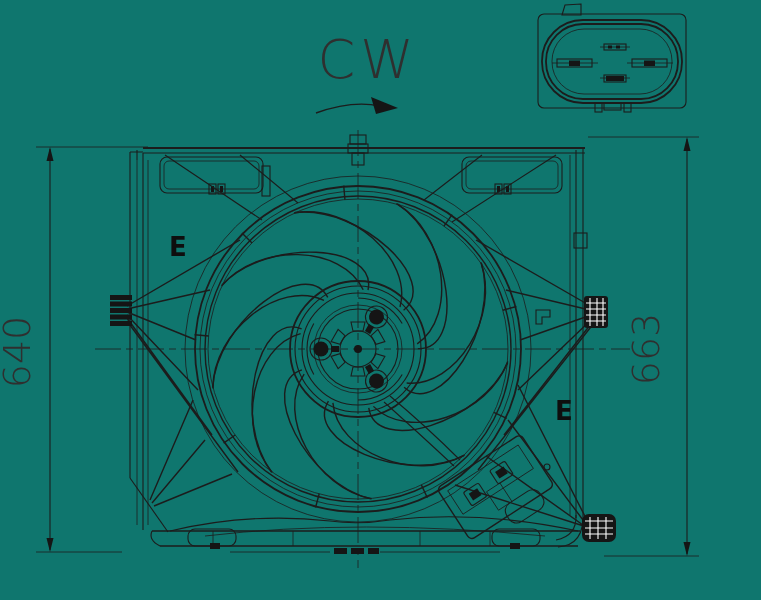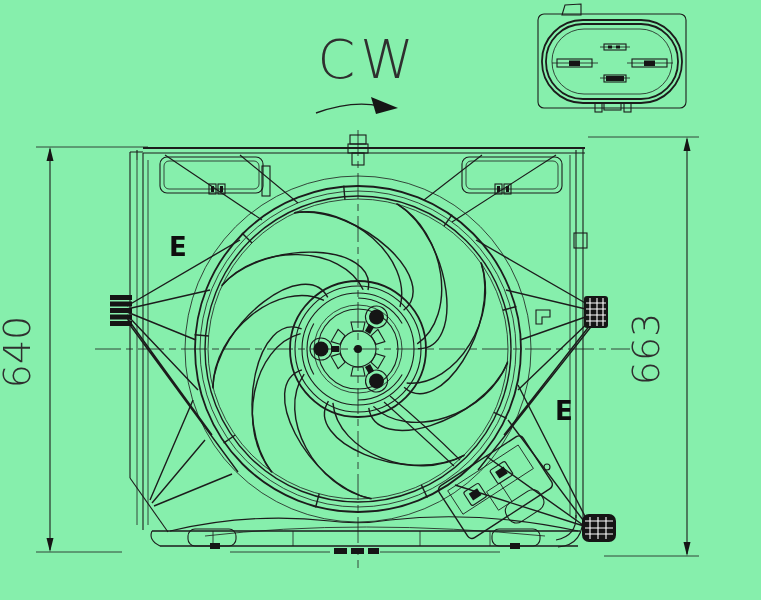--- a/index.html
+++ b/index.html
@@ -1,16 +1,16 @@
 <!DOCTYPE html>
 <html><head>
 <meta charset="utf-8">
 <style>
   html,body{margin:0;padding:0;background:#fff;}
-  .canvas{position:relative;width:761px;height:600px;background:#86efac;overflow:hidden;
+  .canvas{position:relative;width:761px;height:600px;background:#0f766e;overflow:hidden;
           font-family:"Liberation Sans", sans-serif;}
   svg{display:block;}
   .ln{fill:none;stroke:#1c1c1c;stroke-width:1.1;stroke-linecap:butt;}
   .ln2{fill:none;stroke:#1c1c1c;stroke-width:1.8;}
   .ln3{fill:none;stroke:#1c1c1c;stroke-width:1.4;}
   .thin{fill:none;stroke:#1c1c1c;stroke-width:0.8;}
   .fillb{fill:#151515;stroke:none;}
   .wht{fill:none;stroke:#ffffff;stroke-width:1.1;}
   .cad{fill:#2f2f2f;font-family:"DejaVu Sans", sans-serif;font-weight:300;}
   .elabel{fill:#0e0e0e;font-family:"DejaVu Sans", sans-serif;font-weight:bold;font-size:26px;}

